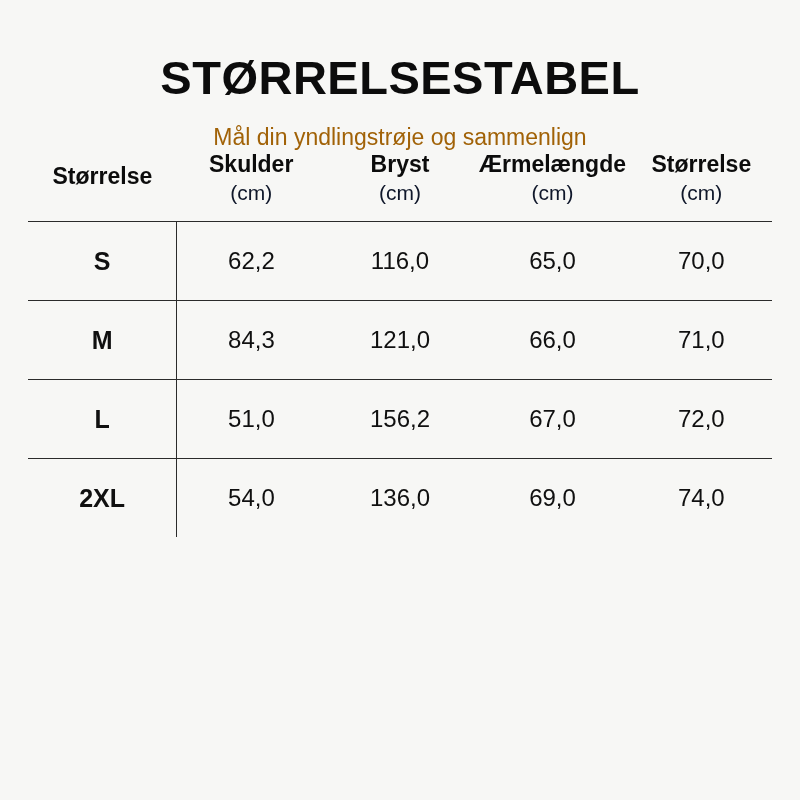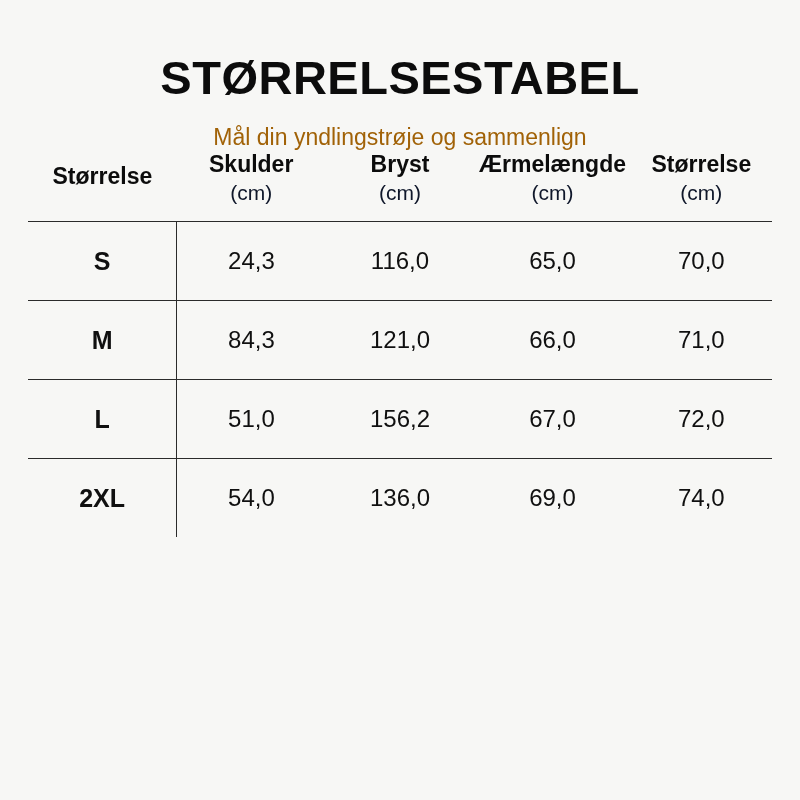--- a/index.html
+++ b/index.html
@@ -129,21 +129,21 @@
           </th>
           <th>
             <span>Størrelse</span>
             <span class="unit">(cm)</span>
           </th>
         </tr>
       </thead>
       <tbody>
         <tr>
           <td class="size-cell">S</td>
-          <td>24,3</td>
+          <td>62,2</td>
           <td>116,0</td>
           <td>65,0</td>
           <td>70,0</td>
         </tr>
         <tr>
           <td class="size-cell">M</td>
           <td>84,3</td>
           <td>121,0</td>
           <td>66,0</td>
           <td>71,0</td>

